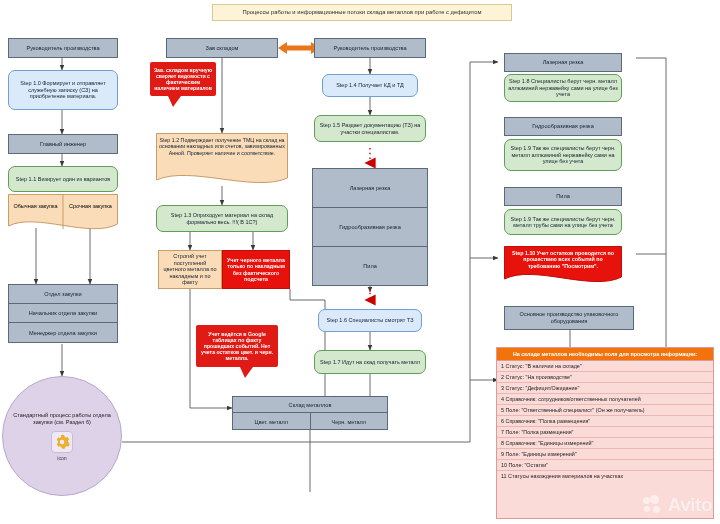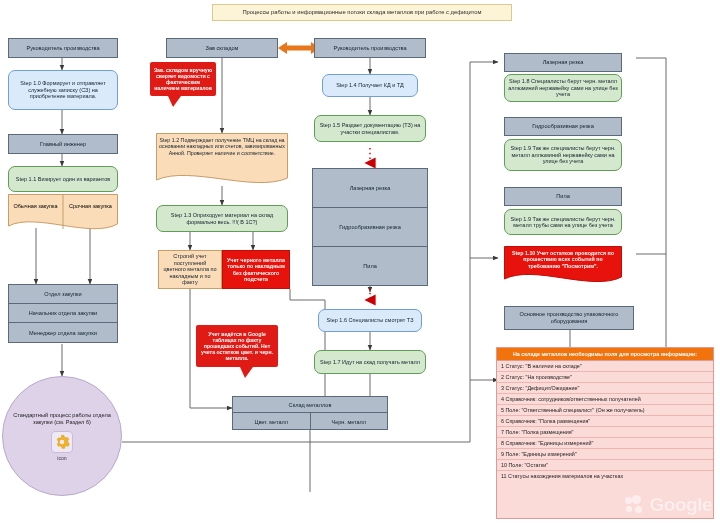--- a/index.html
+++ b/index.html
@@ -360,16 +360,16 @@
     <div class="lrow"><span>11 Статусы нахождения материалов на участках</span></div>
   </div>
 
   <div class="watermark">
     <div class="wm-dots">
       <i style="width:7px;height:7px;left:0;top:2px;"></i>
       <i style="width:9px;height:9px;left:7px;top:0px;"></i>
       <i style="width:6px;height:6px;left:1px;top:11px;"></i>
       <i style="width:7px;height:7px;left:10px;top:11px;"></i>
     </div>
-    <span class="wm-text">Google</span>
+    <span class="wm-text">Avito</span>
   </div>
 
 </div>
 
 </body></html>

